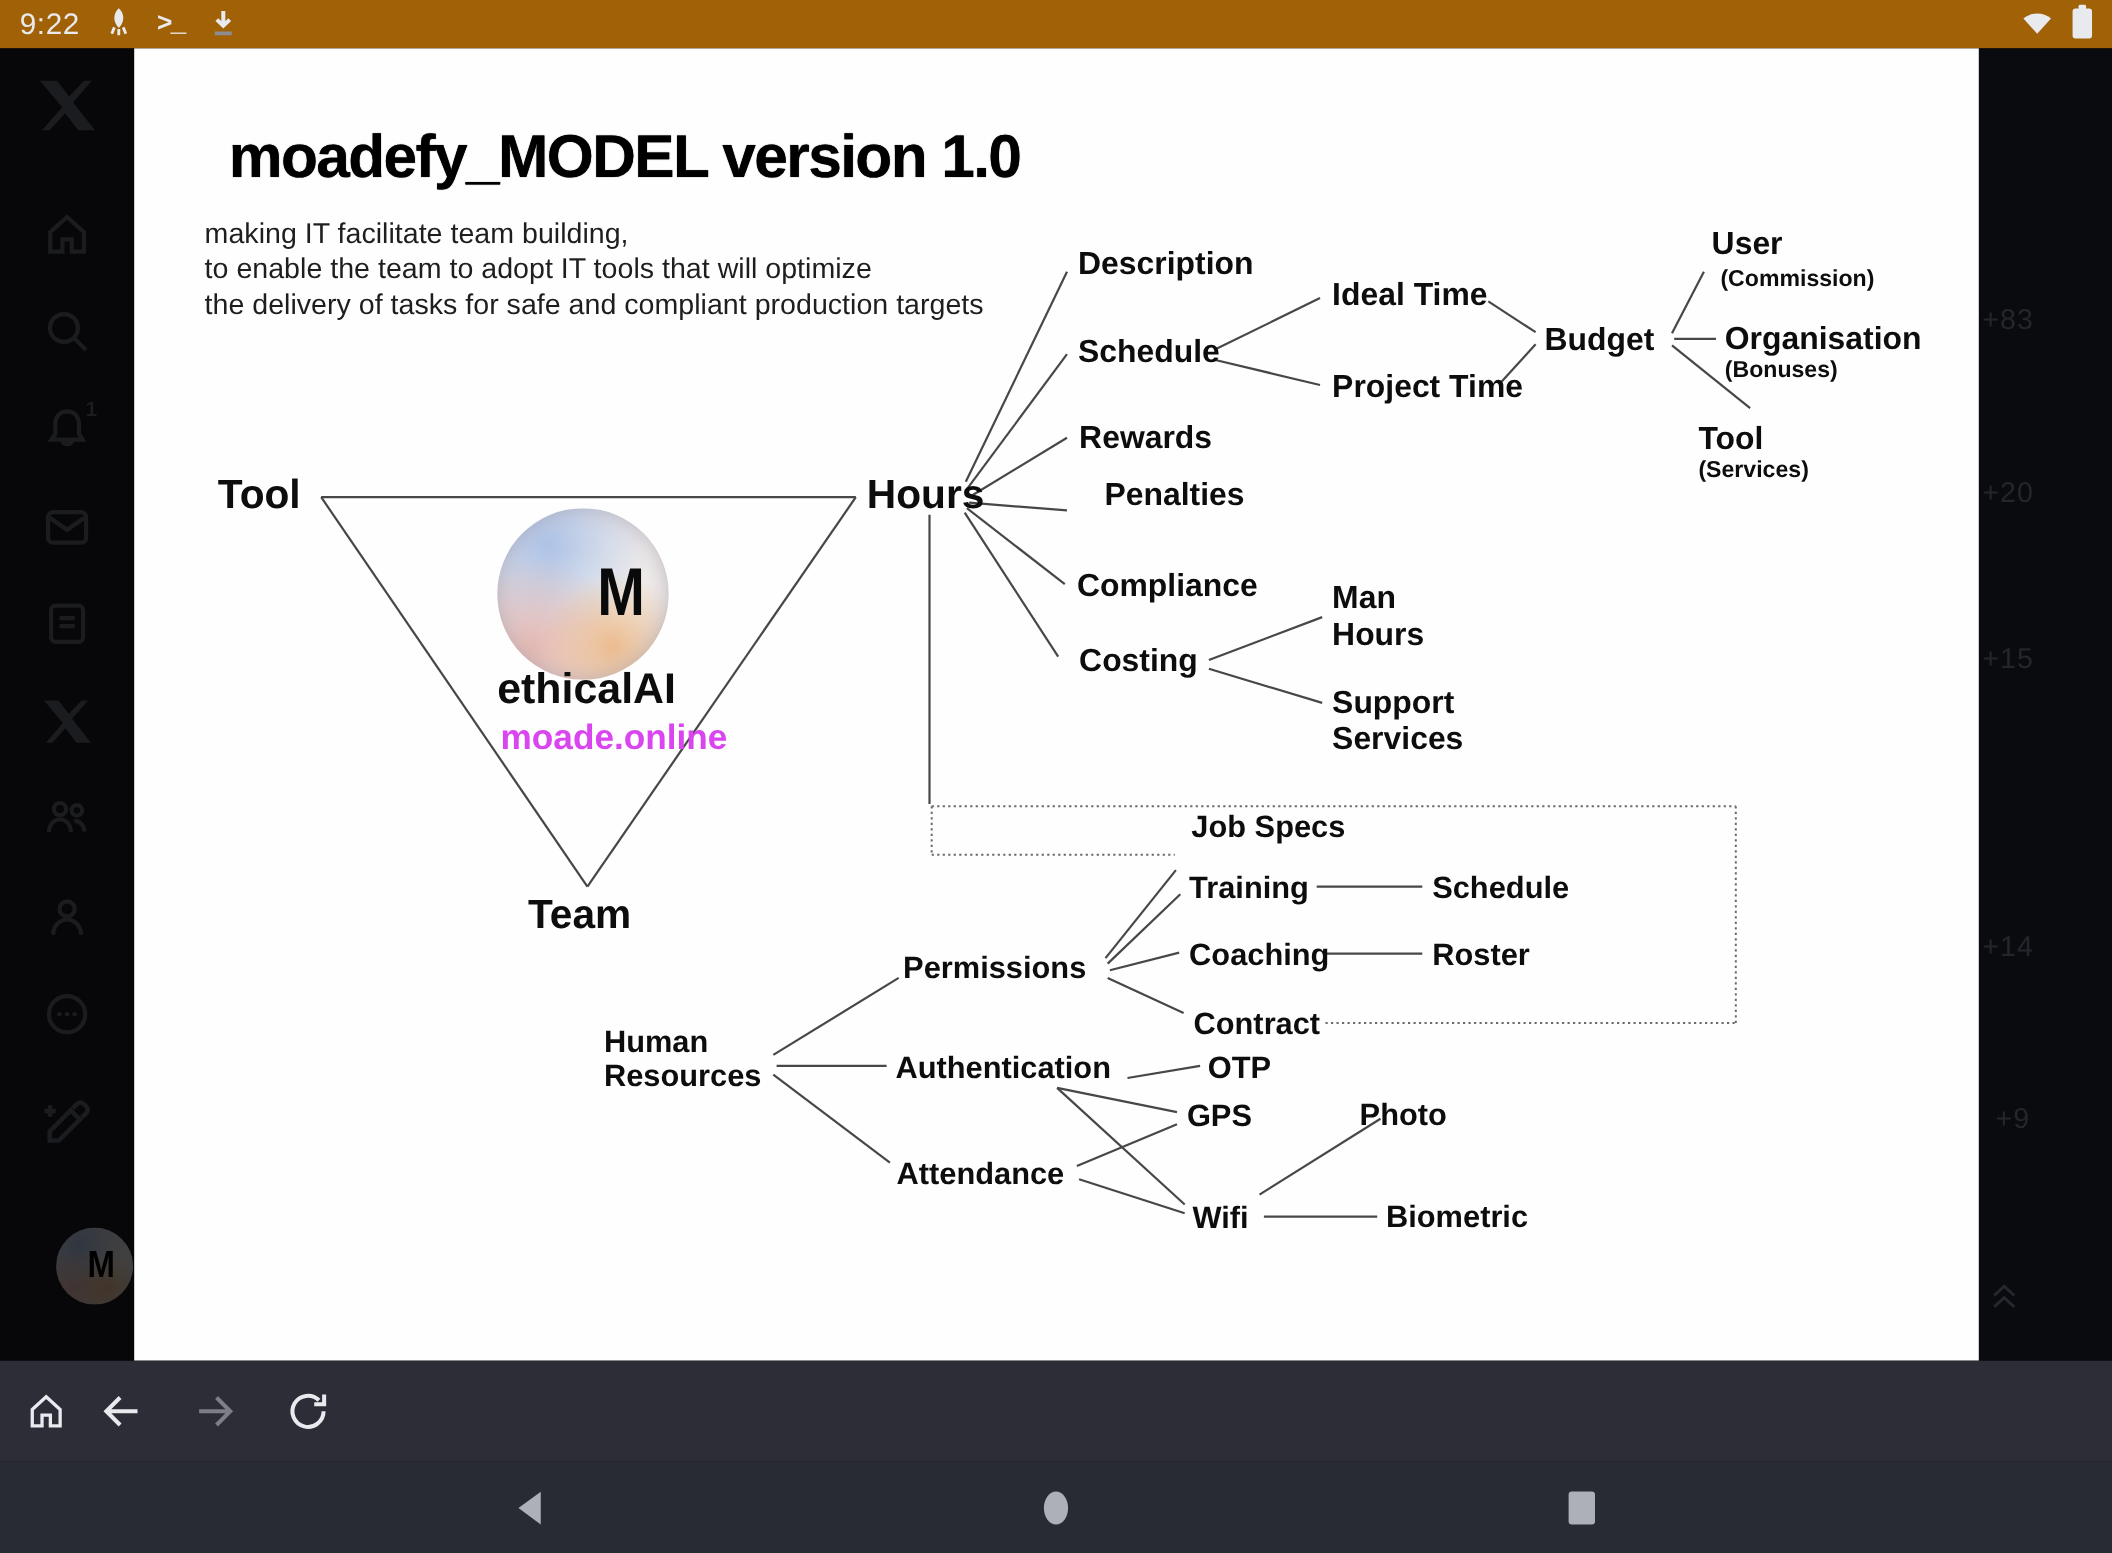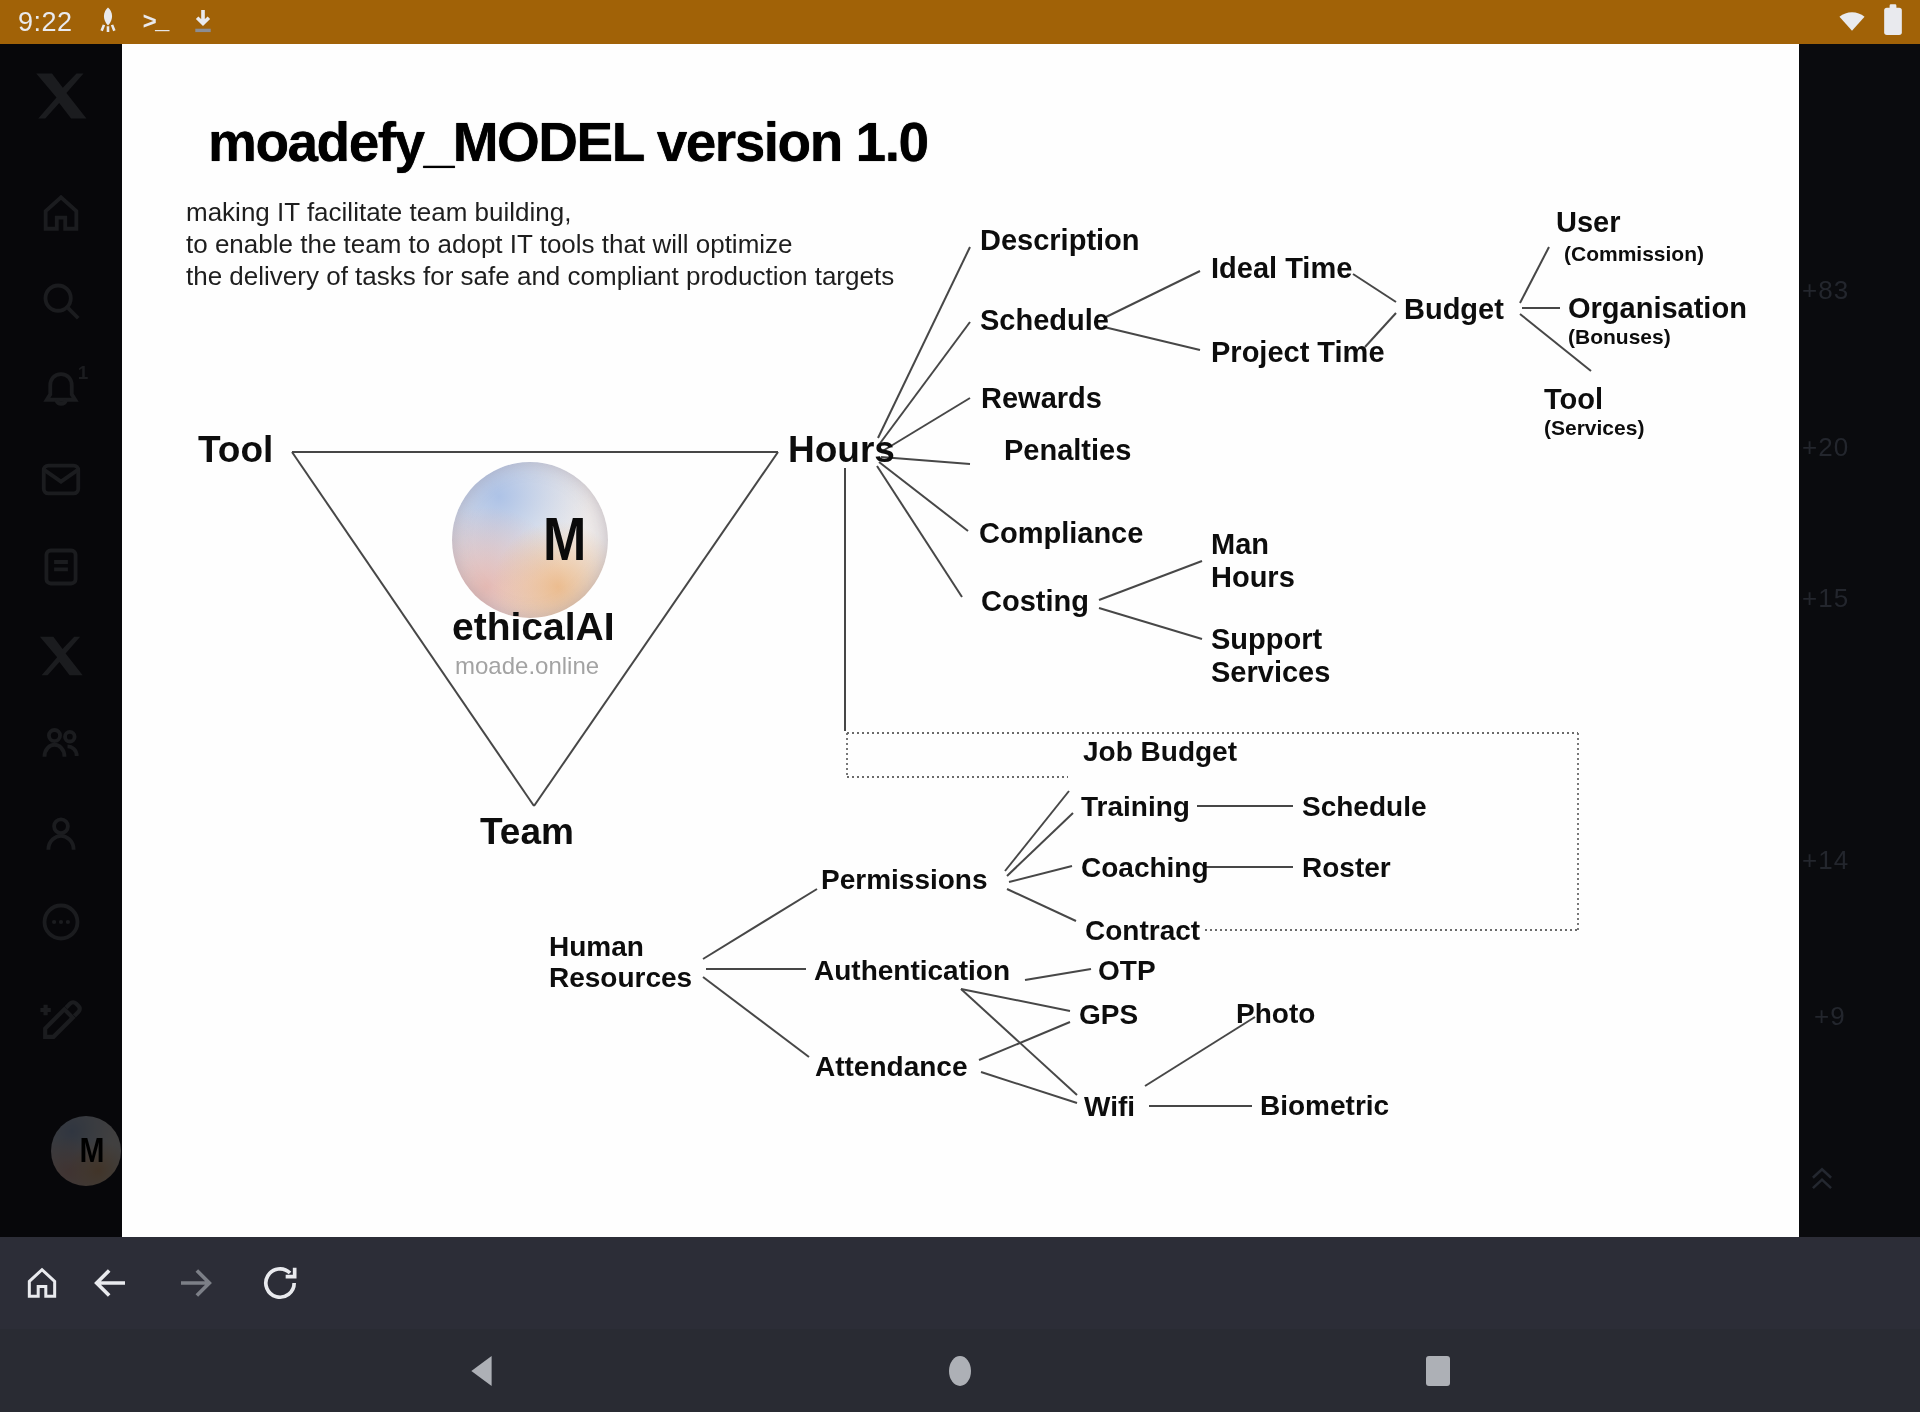--- a/index.html
+++ b/index.html
@@ -41,21 +41,21 @@
   .logo-circle{position:absolute;left:452px;top:462px;width:156px;height:156px;border-radius:50%;
     background:
       radial-gradient(circle at 68% 80%, rgba(235,178,122,.8), rgba(235,178,122,0) 40%),
       radial-gradient(circle at 22% 80%, rgba(226,166,158,.7), rgba(226,166,158,0) 46%),
       radial-gradient(circle at 30% 22%, rgba(166,190,230,.9), rgba(166,190,230,0) 56%),
       radial-gradient(circle at 48% 50%, #faf7f2 0%, #ebe7e7 68%, #d9d2cf 100%);
     box-shadow:inset 0 0 18px rgba(120,110,130,.35);}
   .logo-m{position:absolute;left:543px;top:509px;font-size:52px;font-weight:bold;color:#0a0a0a;
     transform:scaleY(1.18);letter-spacing:-1px;}
   .brand{font-size:39px;}
-  .brand-url{position:absolute;font-weight:normal;font-size:24px;color:#a3a3a3;}
+  .brand-url{position:absolute;font-weight:bold;font-size:32px;color:#d946ef;}
   svg.lines{position:absolute;left:0;top:0;pointer-events:none;}
   .ln{stroke:#474747;stroke-width:2;fill:none;}
   .lnd{stroke:#6a6a6a;stroke-width:1.8;fill:none;stroke-dasharray:2 3;}
   
   .url-bar{position:absolute;left:0;top:1237px;width:1920px;height:92px;background:#2c2d37;}
   .ub-ic{position:absolute;top:0;height:92px;display:flex;align-items:center;justify-content:center;width:56px;}
   
   .nav-bar{position:absolute;left:0;top:1329px;width:1920px;height:83px;background:#292b33;}
   .nav-btn{position:absolute;top:0;height:83px;display:flex;align-items:center;justify-content:center;width:80px;}
 </style>
@@ -255,21 +255,21 @@
 <span class="dlabel" style="left:1568px;top:292px;">Organisation</span>
 <span class="dlabel dsub" style="left:1568px;top:325px;">(Bonuses)</span>
 <span class="dlabel" style="left:1544px;top:383px;">Tool</span>
 <span class="dlabel dsub" style="left:1544px;top:416px;">(Services)</span>
 
 <span class="dlabel" style="left:1211px;top:528px;">Man
 Hours</span>
 <span class="dlabel" style="left:1211px;top:623px;">Support
 Services</span>
 
-<span class="dlabel dsec" style="left:1083px;top:736px;">Job Budget</span>
+<span class="dlabel dsec" style="left:1083px;top:736px;">Job Specs</span>
 <span class="dlabel dsec" style="left:1081px;top:791px;">Training</span>
 <span class="dlabel dsec" style="left:1302px;top:791px;">Schedule</span>
 <span class="dlabel dsec" style="left:1081px;top:852px;">Coaching</span>
 <span class="dlabel dsec" style="left:1302px;top:852px;">Roster</span>
 <span class="dlabel dsec" style="left:1085px;top:915px;">Contract</span>
 
 <span class="dlabel dsec" style="left:821px;top:864px;">Permissions</span>
 <span class="dlabel dsec" style="left:549px;top:931px;">Human
 Resources</span>
 <span class="dlabel dsec" style="left:814px;top:955px;">Authentication</span>

